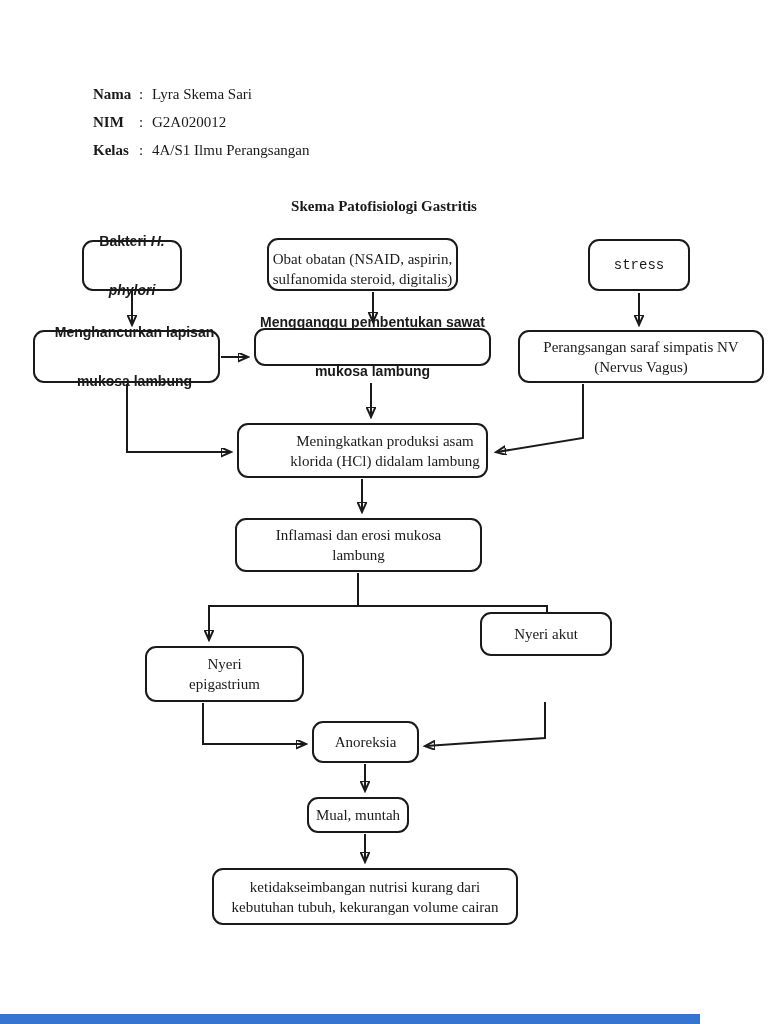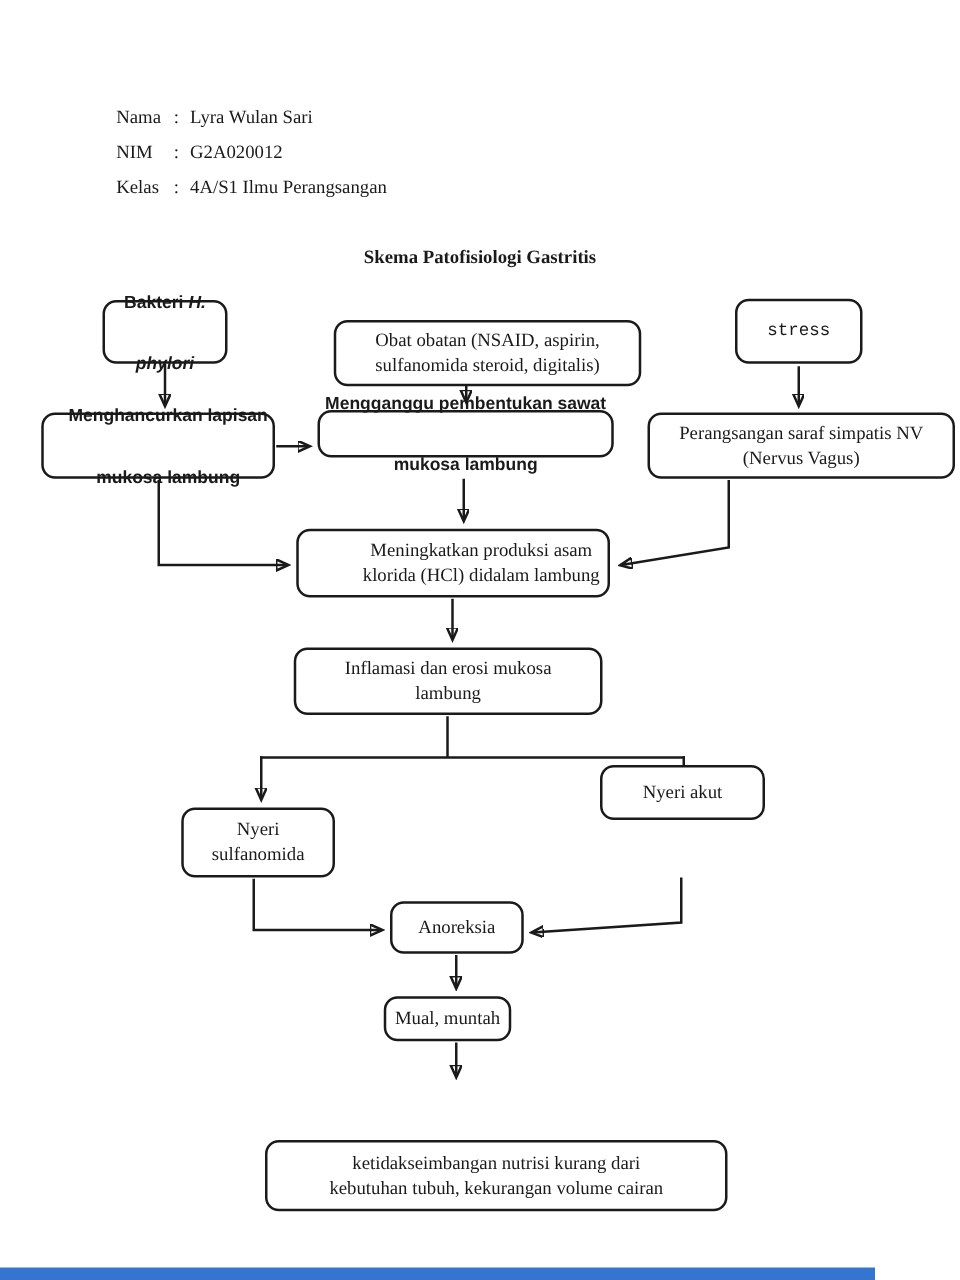--- a/index.html
+++ b/index.html
@@ -5,21 +5,21 @@
   html,body { margin:0; padding:0; background:#e9e9e9; }
   :root { --ink:#1a1a1a; }
   .page {
     position:relative; width:768px; height:1024px; margin:0 auto;
     background:#ffffff; color:var(--ink);
     font-family:"Liberation Serif", serif; overflow:hidden;
   }
   
   .header { position:absolute; left:93px; top:86px; }
   .hrow { display:flex; height:28px; align-items:flex-start; font-size:15px; }
-  .hlabel { width:46px; }
+  .hlabel { width:46px;font-weight:bold; }
   .hsep { width:13px; }
   
   .title {
     position:absolute; left:0; top:198px; width:768px; text-align:center;
     font-weight:bold; font-size:15px;
   }
   
   svg.connectors { position:absolute; left:0; top:0; width:768px; height:1024px; color:var(--ink); }
   svg.connectors path { stroke:currentColor; stroke-width:2; fill:none; }
   
@@ -40,21 +40,21 @@
 </style>
 </head>
 <body>
 
 <div class="page" style="background: rgb(255, 255, 255);">
 
   <div class="header">
     <div class="hrow">
       <span class="hlabel">Nama</span>
       <span class="hsep">:</span>
-      <span class="hval">Lyra Wulan Sari</span>
+      <span class="hval">Lyra Skema Sari</span>
     </div>
     <div class="hrow">
       <span class="hlabel">NIM</span>
       <span class="hsep">:</span>
       <span class="hval">G2A020012</span>
     </div>
     <div class="hrow">
       <span class="hlabel">Kelas</span>
       <span class="hsep">:</span>
       <span class="hval">4A/S1 Ilmu Perangsangan</span>
@@ -85,21 +85,21 @@
     <path d="M545 702 L545 738 L426 746" marker-end="url(#ah)"></path>
     <path d="M365 764 L365 790" marker-end="url(#ah)"></path>
     <path d="M365 834 L365 861" marker-end="url(#ah)"></path>
   </svg>
 
   <div class="node sans" style="left:82px; top:240px; width:100px; height:51px;">
     <div class="ln"><span class="l1gap">Bakteri</span><span class="it">H.</span></div>
     <div class="ln it">phylori</div>
   </div>
 
-  <div class="node serif" style="left:267px; top:256px; width:246px; height:53px;">
+  <div class="node serif" style="left:267px; top:238px; width:191px; height:53px;justify-content:flex-end;">
     <div class="ln">Obat obatan (NSAID, aspirin,</div>
     <div class="ln">sulfanomida steroid, digitalis)</div>
   </div>
 
   <div class="node mono" style="left:588px; top:239px; width:102px; height:52px;">
     <div class="ln">stress</div>
   </div>
 
   <div class="node sans" style="left:33px; top:330px; width:187px; height:53px;padding-left:16px;">
     <div class="ln">Menghancurkan lapisan</div>
@@ -119,37 +119,37 @@
   <div class="node serif" style="left:237px; top:423px; width:251px; height:55px;padding-left:45px;">
     <div class="ln">Meningkatkan produksi asam</div>
     <div class="ln">klorida (HCl) didalam lambung</div>
   </div>
 
   <div class="node serif" style="left:235px; top:518px; width:247px; height:54px;">
     <div class="ln">Inflamasi dan erosi mukosa</div>
     <div class="ln">lambung</div>
   </div>
 
-  <div class="node serif" style="left:145px; top:646px; width:123px; height:56px;">
+  <div class="node serif" style="left:145px; top:646px; width:159px; height:56px;">
     <div class="ln">Nyeri</div>
-    <div class="ln">sulfanomida</div>
+    <div class="ln">epigastrium</div>
   </div>
 
   <div class="node serif" style="left:480px; top:612px; width:132px; height:44px;">
     <div class="ln">Nyeri akut</div>
   </div>
 
   <div class="node serif" style="left:312px; top:721px; width:107px; height:42px;">
     <div class="ln">Anoreksia</div>
   </div>
 
   <div class="node serif" style="left:307px; top:797px; width:102px; height:36px;">
     <div class="ln">Mual, muntah</div>
   </div>
 
-  <div class="node serif" style="left:212px; top:868px; width:370px; height:57px;margin-top:44px;">
+  <div class="node serif" style="left:212px; top:868px; width:306px; height:57px;">
     <div class="ln">ketidakseimbangan nutrisi kurang dari</div>
     <div class="ln">kebutuhan tubuh, kekurangan volume cairan</div>
   </div>
 
   <div class="bottom-bar" style="background: rgb(53, 117, 208);"></div>
 
 </div>
 
 </body></html>

